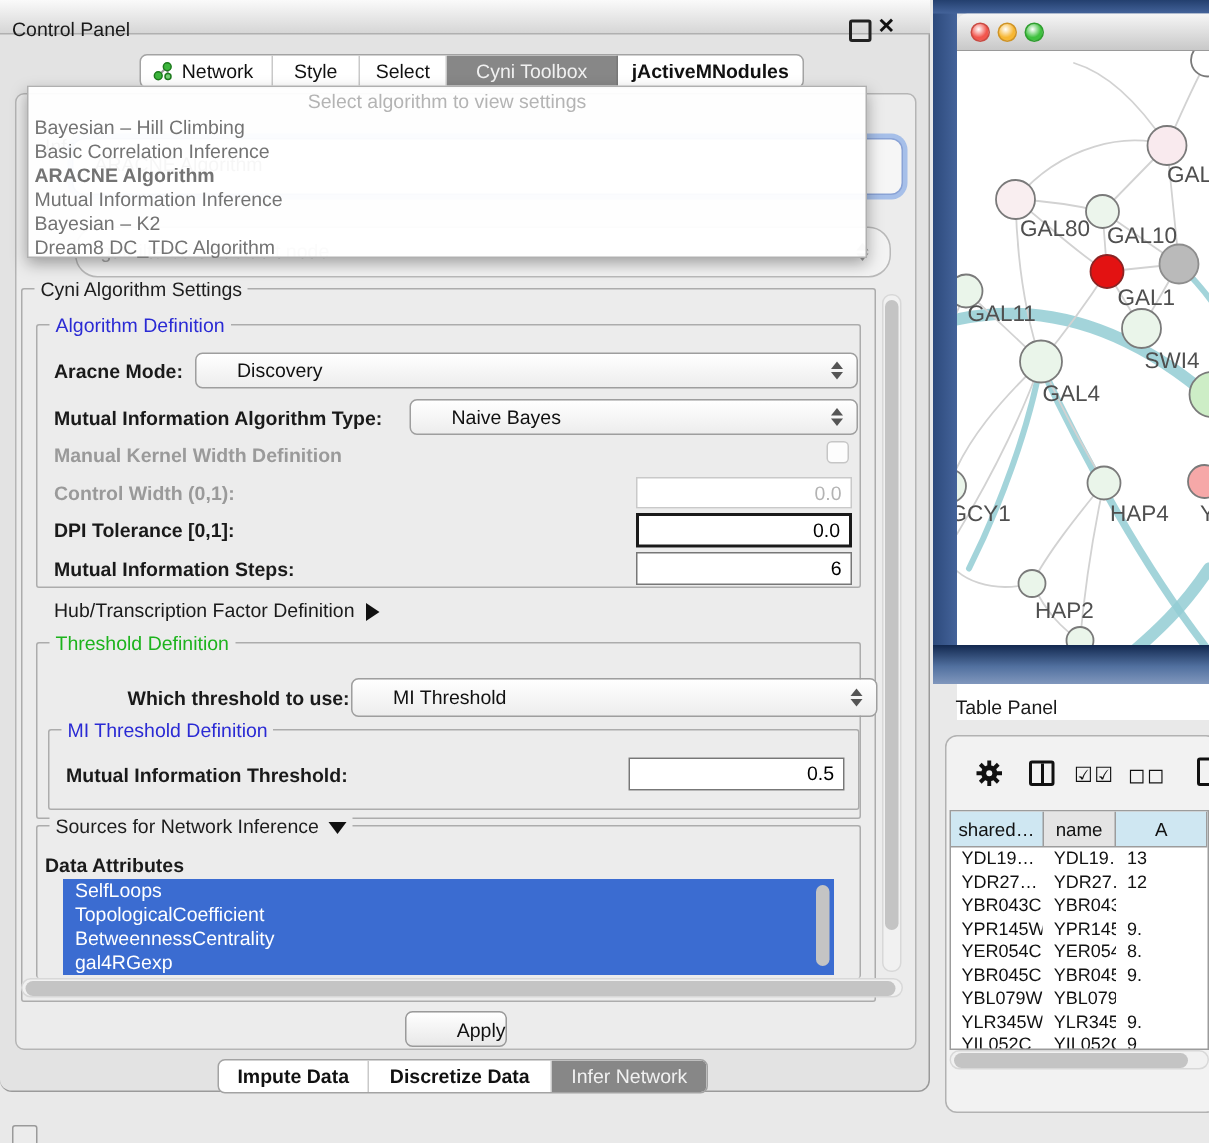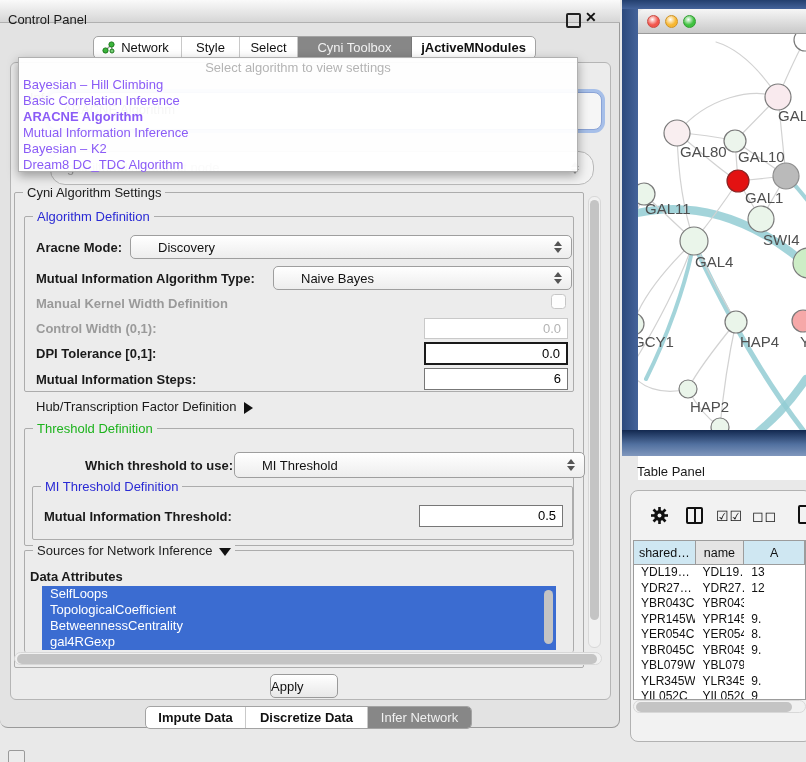--- a/index.html
+++ b/index.html
@@ -31,21 +31,21 @@
   
   .ghost-label{font-size:13px;color:#444;}
   .ghost-combo{border-radius:8px;border:1px solid #8aa3d6;box-shadow:0 0 0 3px rgba(96,145,230,.5);background:#f6f6f6;}
   .ghost-combo2{border-radius:15px;border:1px solid #b9b9b9;background:#f3f3f3;}
   .ghost-combo2 .gtxt{position:absolute;left:16px;top:8px;font-size:13px;color:#a9a9a9;}
 
   
   .dropdown{left:18px;top:57px;width:560px;height:115px;background:rgba(255,255,255,.95);
             border:1px solid #b0b0b0;box-shadow:0 4px 10px rgba(0,0,0,.35);z-index:20;box-sizing:border-box;}
   .dd-head{height:19px;line-height:19px;text-align:center;color:#b4b4b4;font-size:13px;}
-  .dd-item{height:16px;line-height:16px;padding-left:4px;font-size:13px;color:#8b5cf6;}
+  .dd-item{height:16px;line-height:16px;padding-left:4px;font-size:13px;color:#737373;}
   .dd-item.bold{font-weight:bold;}
 
   
   .grp{border:1px solid #acacac;border-radius:2px;box-sizing:border-box;background:transparent;}
   .grp-lab{position:absolute;top:-8px;left:8px;background:#ececec;padding:0 4px;font-size:13px;white-space:nowrap;}
   .lab-plain{color:#1d1d1d;} .lab-blue{color:#2a2ad4;} .lab-green{color:#1db31d;}
 
   .flabel{font-size:13px;font-weight:bold;color:#1a1a1a;white-space:nowrap;}
   .flabel.dis{color:#9a9a9a;}
   .combo{background:linear-gradient(#ffffff,#ededed);border:1px solid #9e9e9e;border-radius:5px;box-sizing:border-box;}
@@ -64,21 +64,21 @@
   .attr-list{background:#fff;overflow:hidden;}
   .attr-item{height:16px;line-height:16px;background:#3b6cd1;color:#fff;font-size:13px;padding-left:8px;}
 
   .vscroll{background:#f1f1f1;border:1px solid #d8d8d8;border-radius:6px;box-sizing:border-box;}
   .vthumb{position:absolute;left:1px;width:9px;background:#c4c4c4;border-radius:5px;}
   .hscroll{background:#f1f1f1;border:1px solid #d8d8d8;border-radius:7px;box-sizing:border-box;}
   .hthumb{position:absolute;top:1px;height:10px;background:#c4c4c4;border-radius:5px;}
 
   .apply-btn{left:270px;top:674px;width:68px;height:24px;background:linear-gradient(#ffffff,#e8e8e8);
              border:1px solid #9a9a9a;border-radius:5px;font-size:13px;color:#111;
-             display:flex;align-items:center;justify-content:flex-start;box-sizing:border-box;}
+             display:flex;align-items:center;justify-content:flex-end;box-sizing:border-box;}
 
   .mini-icon{left:8px;top:750px;width:15px;height:14px;border:1px solid #9a9a9a;background:#ececec;border-radius:2px;}
 
   
   .net-halo-left{left:622px;top:0;width:16px;height:456px;background:linear-gradient(90deg,#2d4a7c,#44639a);}
   .net-halo-top{left:622px;top:0;width:184px;height:9px;background:linear-gradient(#233f6e,#44639a);}
   .net-halo-bottom{left:622px;top:430px;width:184px;height:26px;background:linear-gradient(#12284f,#51709f 55%,#8097bd);}
   .net-titlebar{left:638px;top:9px;width:168px;height:25px;background:linear-gradient(#f6f6f6,#c9c9c9);
                 border-bottom:1px solid #9a9a9a;border-radius:7px 0 0 0;box-sizing:border-box;}
   .light{position:absolute;top:6px;width:13px;height:13px;border-radius:50%;box-sizing:border-box;}

